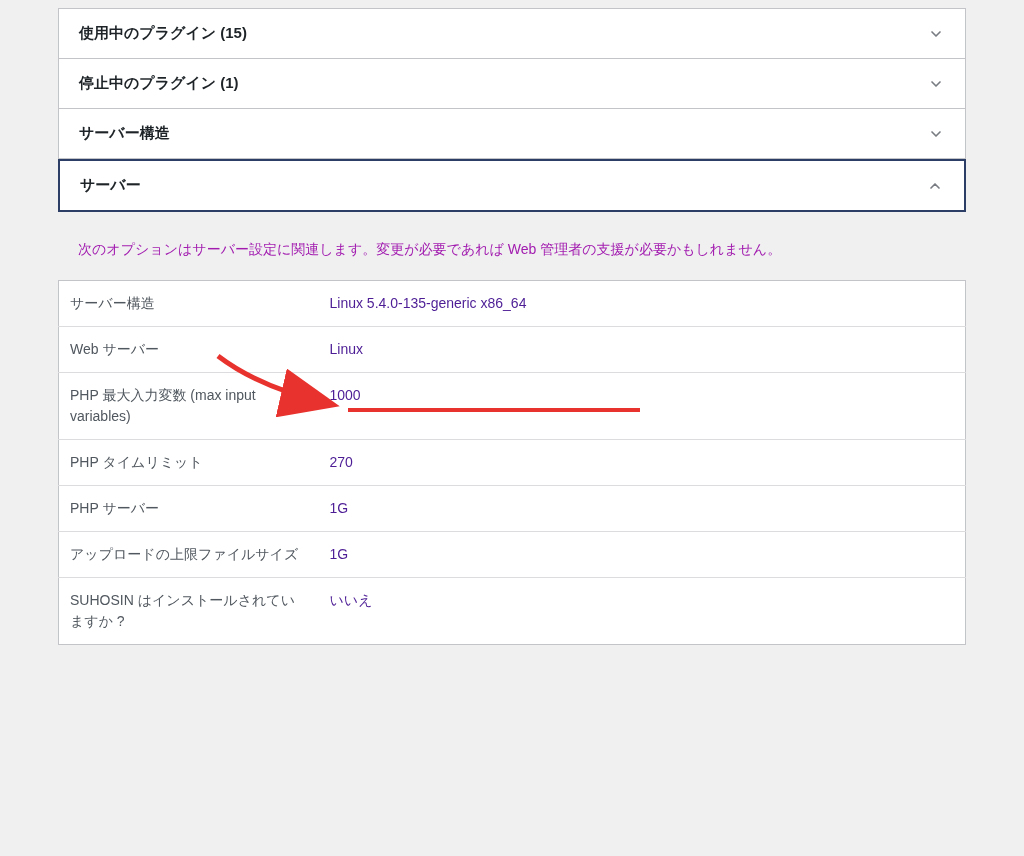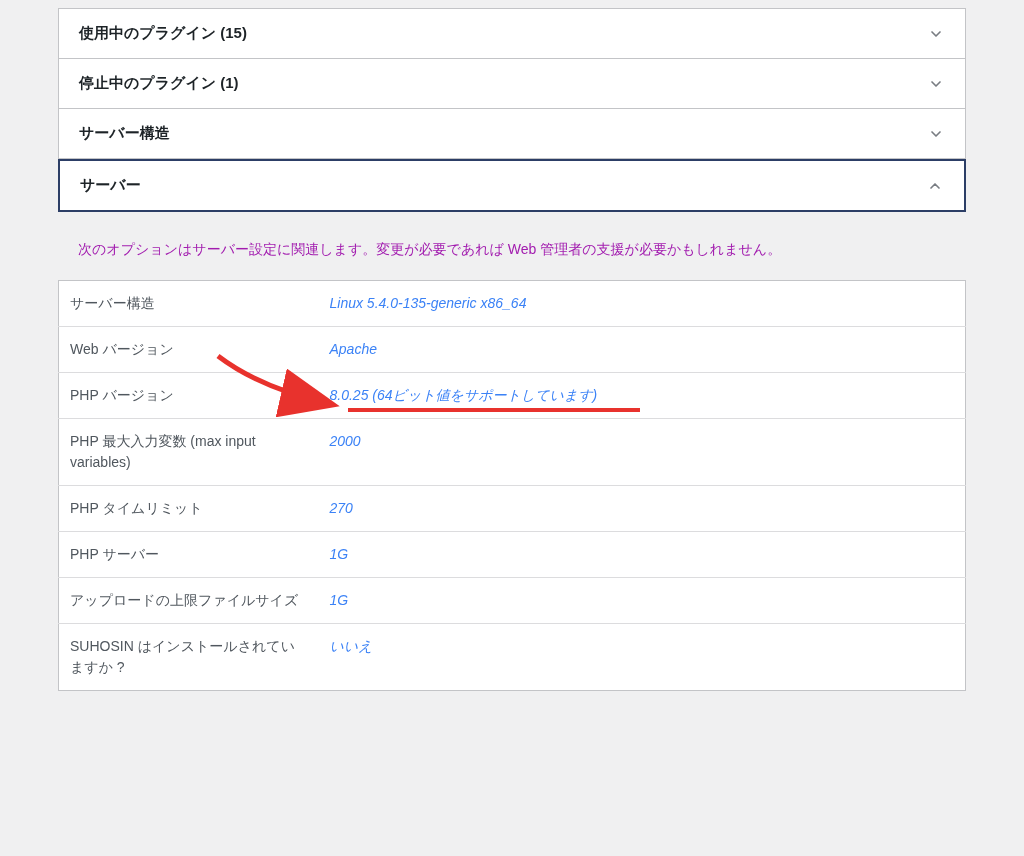--- a/index.html
+++ b/index.html
@@ -69,22 +69,21 @@
     vertical-align: top;
     color: #50575e;
     font-size: 14px;
     line-height: 1.5;
   }
   table.info-table td.label {
     width: 260px;
     color: #50575e;
   }
   table.info-table td.value {
-    color: #3b82f6;
-    font-style: italic;
+    color: #4c1d95;
   }
   .annotation-layer {
     position: absolute;
     top: 0; left: 0; right: 0; bottom: 0;
     pointer-events: none;
     z-index: 50;
   }
 </style>
 </head>
 <body>
@@ -138,30 +137,26 @@
   <div class="panel">
     <p class="panel-desc">次のオプションはサーバー設定に関連します。変更が必要であれば Web 管理者の支援が必要かもしれません。</p>
 
     <table class="info-table">
       <tbody id="server-rows">
           <tr>
             <td class="label">サーバー構造</td>
             <td class="value">Linux 5.4.0-135-generic x86_64</td>
           </tr>
           <tr>
-            <td class="label">Web バージョン</td>
-            <td class="value">Apache</td>
-          </tr>
-          <tr>
-            <td class="label">PHP バージョン</td>
-            <td class="value">8.0.25 (64ビット値をサポートしています)</td>
+            <td class="label">Web サーバー</td>
+            <td class="value">Linux</td>
           </tr>
           <tr>
             <td class="label">PHP 最大入力変数 (max input variables)</td>
-            <td class="value">2000</td>
+            <td class="value">1000</td>
           </tr>
           <tr>
             <td class="label">PHP タイムリミット</td>
             <td class="value">270</td>
           </tr>
           <tr>
             <td class="label">PHP サーバー</td>
             <td class="value">1G</td>
           </tr>
           <tr>

